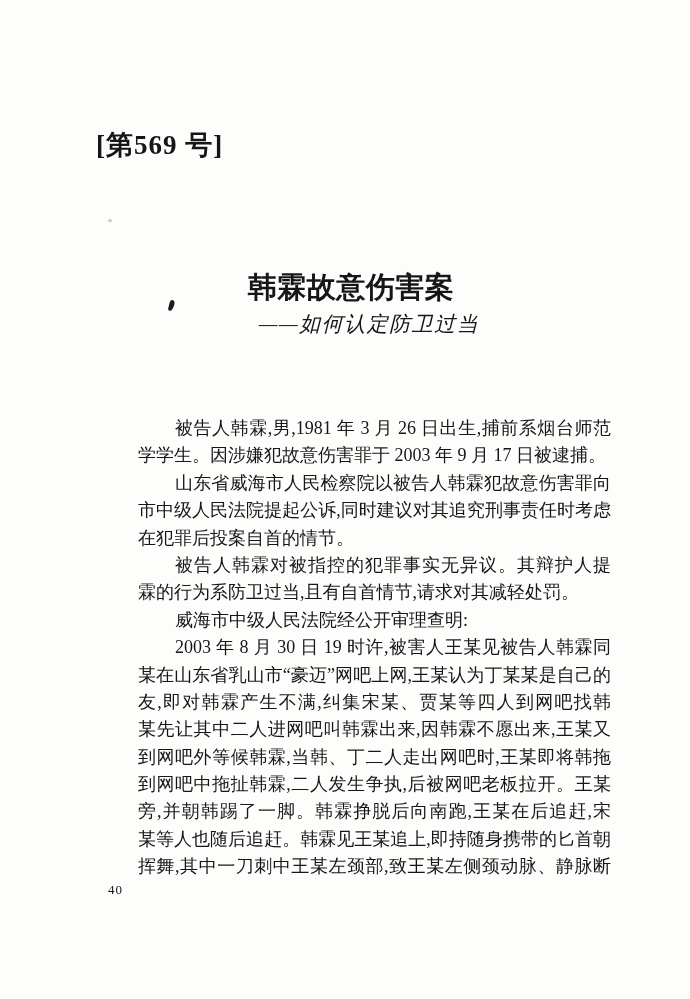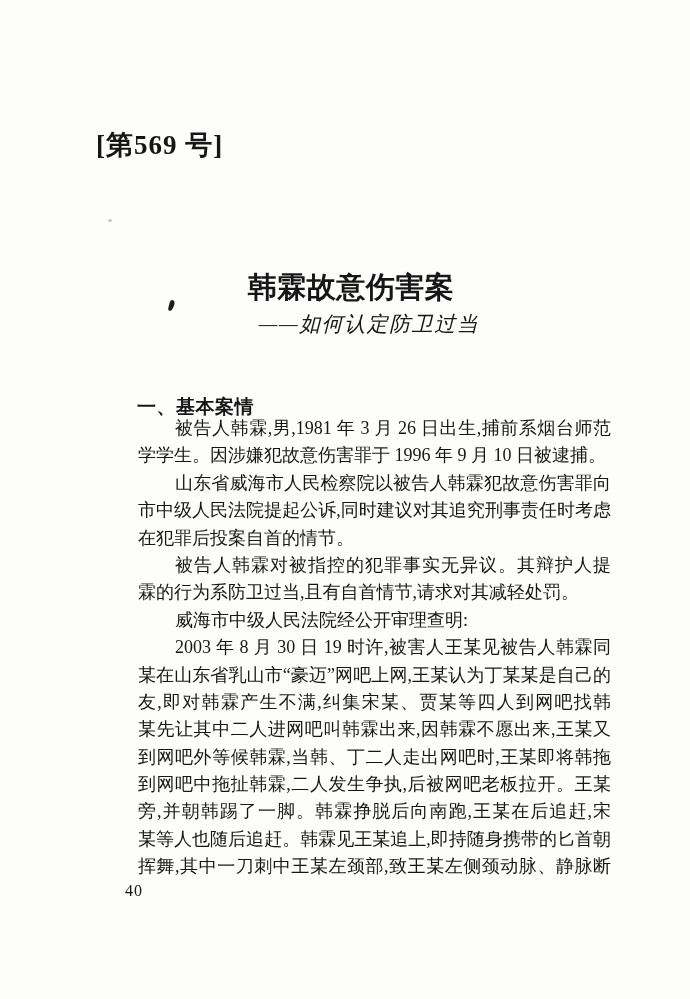--- a/index.html
+++ b/index.html
@@ -29,21 +29,21 @@
   .bodytext{
     position:absolute;left:100px;top:415px;width:511px;
     font-size:18px;line-height:27.4px;
   }
   .line{
     text-align:justify;height:27.4px;overflow:hidden;white-space:normal;margin-left:38px;
   }
   .line.fill{text-align-last:justify;}
   .line.indent{text-indent:37px;}
   .pageno{
-    position:absolute;left:125px;top:882px;font-size:16px;letter-spacing:1px;
+    position:absolute;left:108px;top:882px;font-size:13px;letter-spacing:1px;
   }
   
   .speck-comma{
     position:absolute;left:169px;top:300px;width:5px;height:11px;
     background:#1c1c1c;transform:rotate(14deg);
     border-radius:60% 60% 70% 30% / 45% 45% 75% 25%;
   }
   .speck-dot{
     position:absolute;left:108px;top:219px;width:4px;height:3px;
     background:#c9c9c9;border-radius:50%;
@@ -56,25 +56,24 @@
 
   <div class="caseno">[第569 号]</div>
 
   <h1 class="title">韩霖故意伤害案</h1>
 
   <div class="subtitle">——如何认定防卫过当</div>
 
   <span class="speck-comma"></span>
   <span class="speck-dot"></span>
 
-  <div class="heading">一、基本案情</div>
 
   <div class="bodytext">
       <div class="line indent fill">被告人韩霖,男,1981 年 3 月 26 日出生,捕前系烟台师范大</div>
-      <div class="line">学学生。因涉嫌犯故意伤害罪于 1996 年 9 月 10 日被逮捕。</div>
+      <div class="line">学学生。因涉嫌犯故意伤害罪于 2003 年 9 月 17 日被逮捕。</div>
       <div class="line indent fill">山东省威海市人民检察院以被告人韩霖犯故意伤害罪向威海</div>
       <div class="line fill">市中级人民法院提起公诉,同时建议对其追究刑事责任时考虑其</div>
       <div class="line">在犯罪后投案自首的情节。</div>
       <div class="line indent fill">被告人韩霖对被指控的犯罪事实无异议。其辩护人提出:韩</div>
       <div class="line">霖的行为系防卫过当,且有自首情节,请求对其减轻处罚。</div>
       <div class="line indent">威海市中级人民法院经公开审理查明:</div>
       <div class="line indent fill">2003 年 8 月 30 日 19 时许,被害人王某见被告人韩霖同丁某</div>
       <div class="line fill">某在山东省乳山市“豪迈”网吧上网,王某认为丁某某是自己的女</div>
       <div class="line fill">友,即对韩霖产生不满,纠集宋某、贾某等四人到网吧找韩霖。王</div>
       <div class="line fill">某先让其中二人进网吧叫韩霖出来,因韩霖不愿出来,王某又自己</div>

